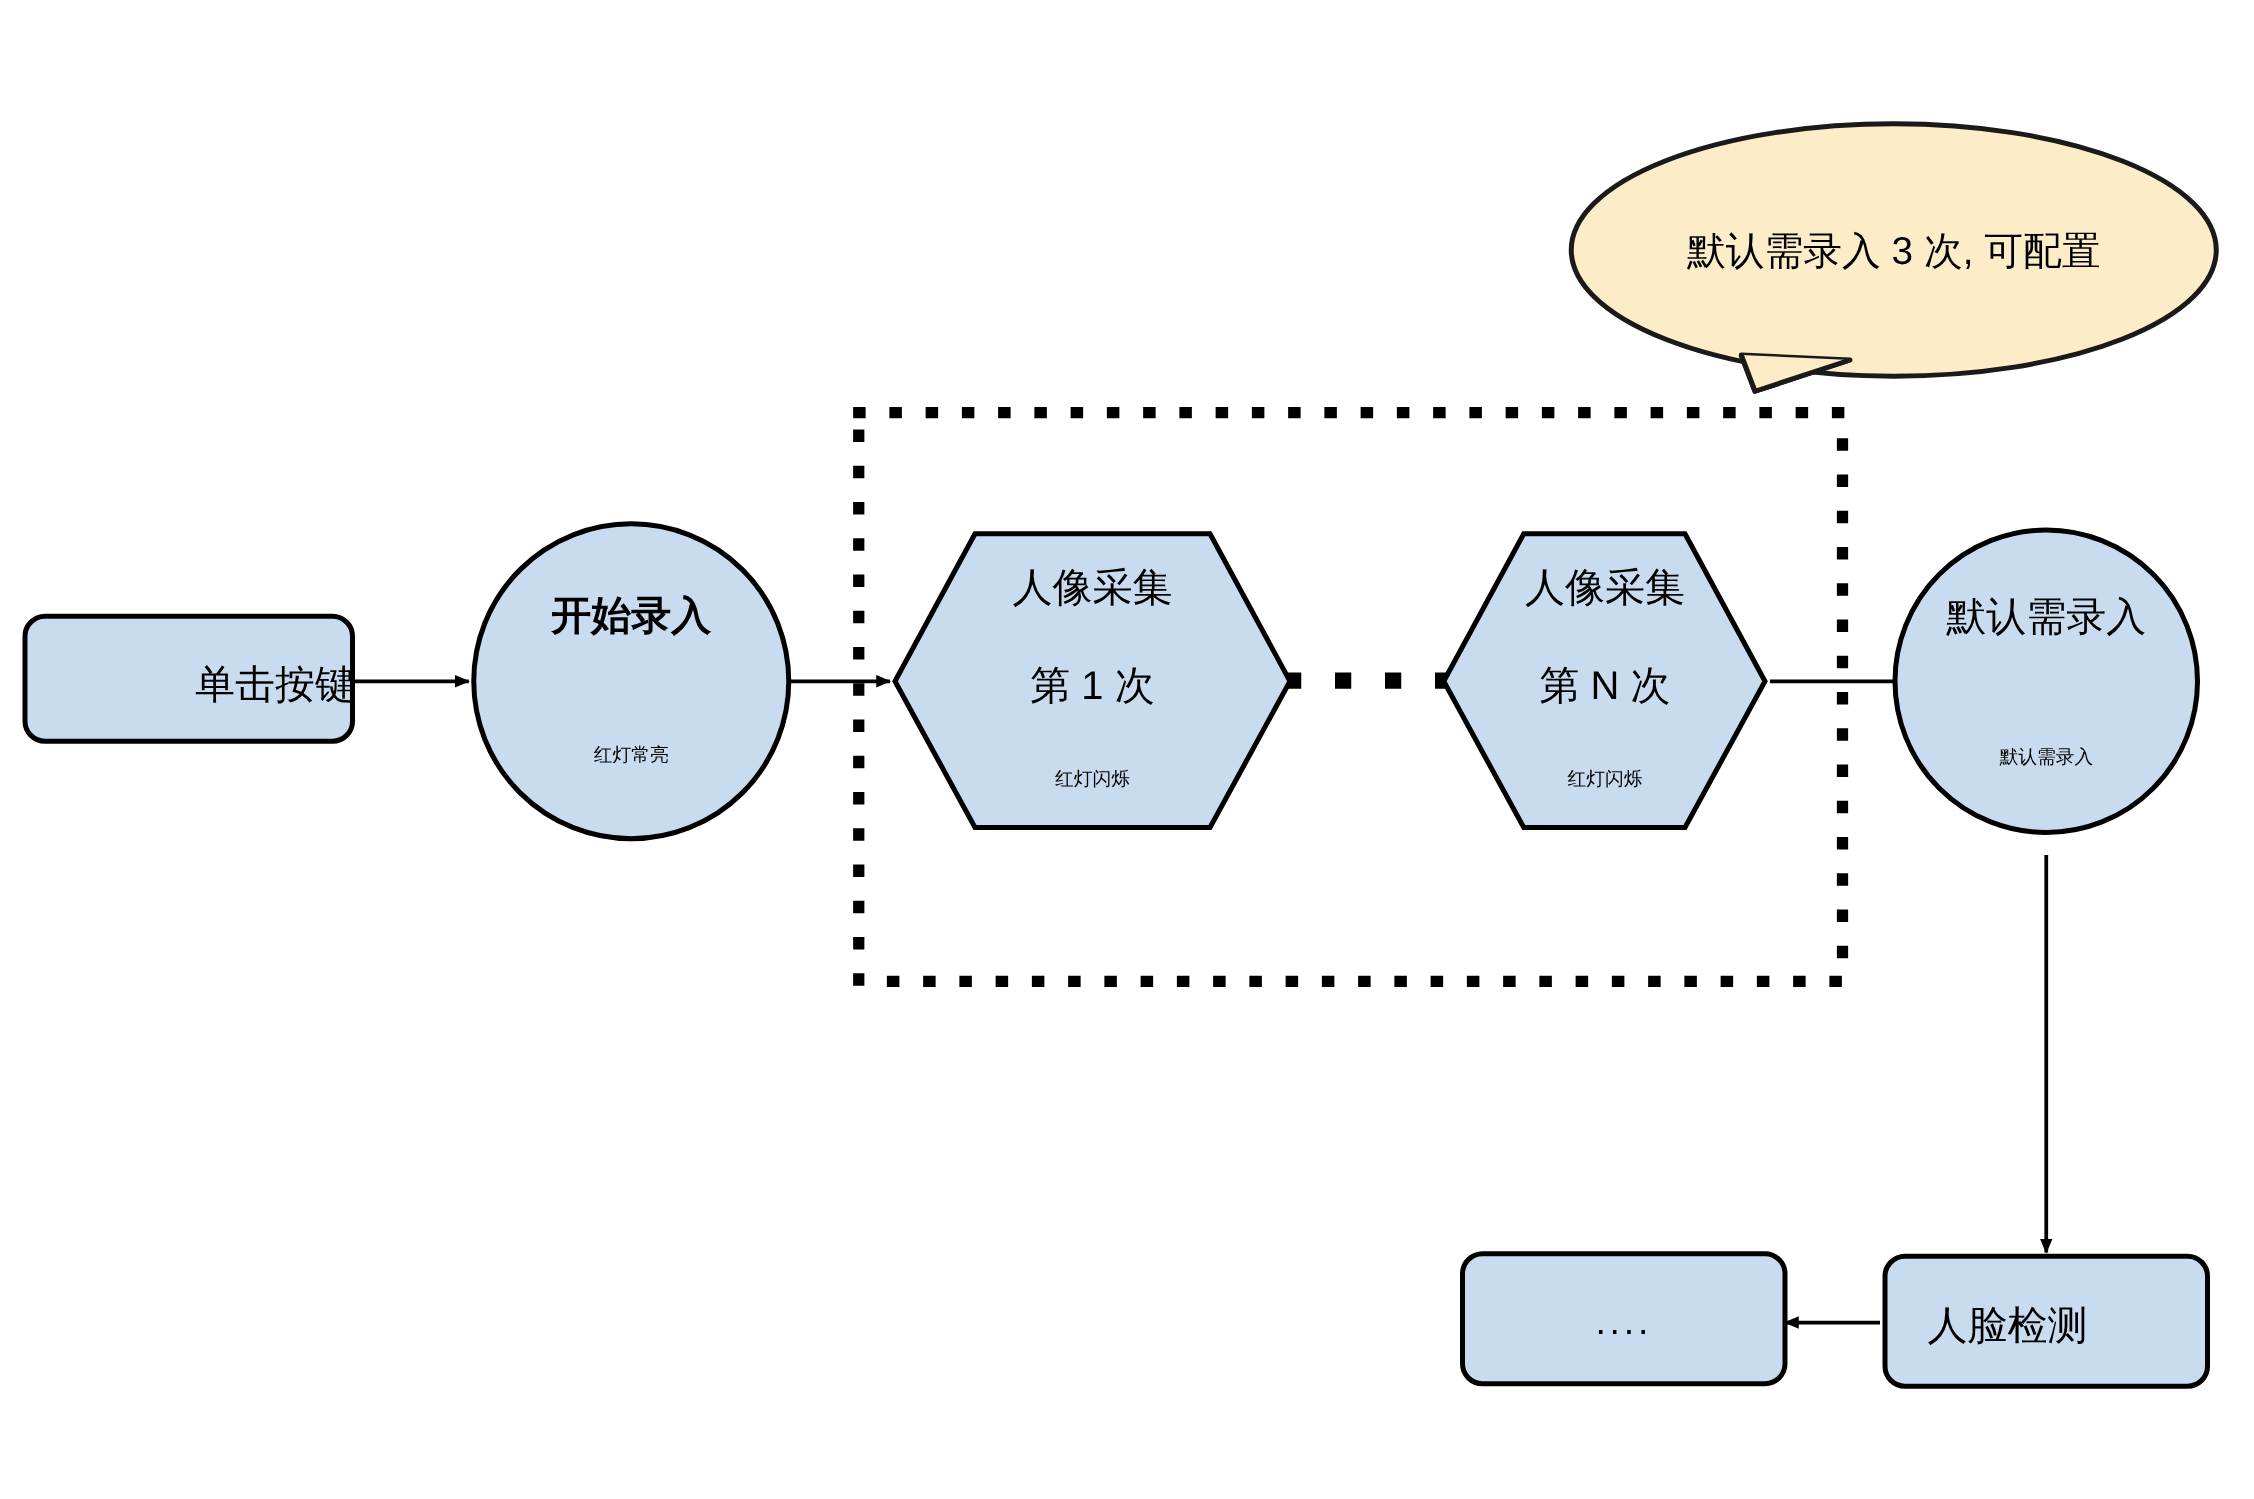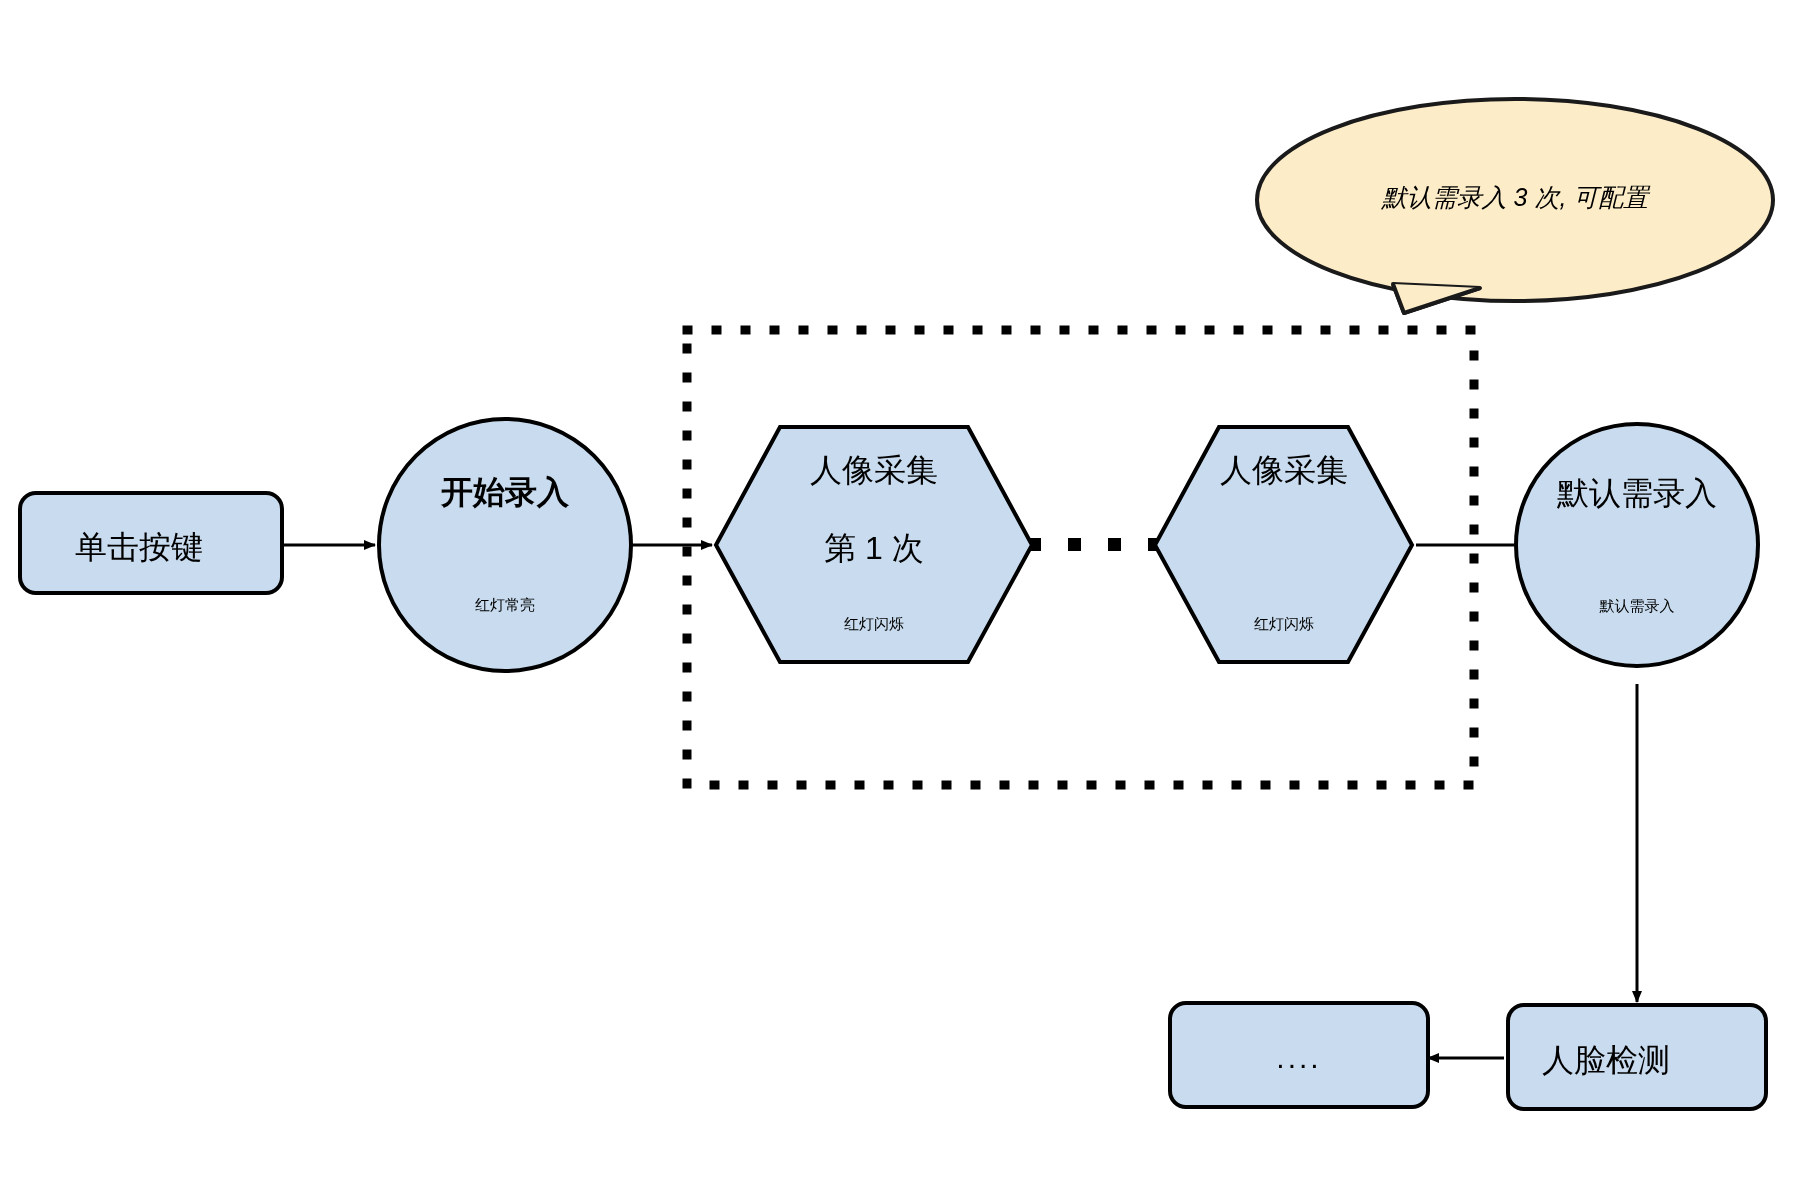--- a/index.html
+++ b/index.html
@@ -31,23 +31,22 @@
   }
   .title-text {
     font-size: 32px;
     line-height: 1.25;
   }
   .sub-text {
     font-size: 15px;
     line-height: 1.2;
   }
   .callout-text {
-    font-size: 25px;
+    font-size: 31px;
     line-height: 1.2;
-    font-style: italic;
   }
   .dots-text {
     font-size: 30px;
     letter-spacing: 3px;
   }
 </style>
 </head>
 <body>
 
 <div id="canvas">
@@ -92,30 +91,31 @@
 
     <rect x="1170" y="1003" width="258" height="104" rx="16" ry="16" fill="#c9dcef" stroke="#000000" stroke-width="4"></rect>
 
     <g>
       <ellipse cx="1515" cy="200" rx="258" ry="101" fill="#fcecc8" stroke="#1a1a1a" stroke-width="4"></ellipse>
       <path d="M1393,284 L1404,313 L1480,288 Z" fill="#fcecc8" stroke="#1a1a1a" stroke-width="4" stroke-linejoin="round"></path>
       <path d="M1393,284 L1404,313 L1480,288" fill="#fcecc8" stroke="#1a1a1a" stroke-width="4" stroke-linejoin="round"></path>
     </g>
   </svg>
 
-  <div class="node-label title-text" style="left:8px; top:527px; width:262px;">单击按键</div>
+  <div class="node-label title-text" style="left:22px; top:527px; width:262px;text-align:right;">单击按键</div>
 
   <div class="node-label title-text" style="left:379px; top:472px; width:252px;font-weight:bold;">开始录入</div>
   <div class="node-label sub-text" style="left:379px; top:596px; width:252px;">红灯常亮</div>
 
   <div class="node-label title-text" style="left:754px; top:450px; width:240px;">人像采集</div>
   <div class="node-label title-text" style="left:754px; top:528px; width:240px;">第 1 次</div>
   <div class="node-label sub-text" style="left:754px; top:615px; width:240px;">红灯闪烁</div>
 
   <div class="node-label title-text" style="left:1164px; top:450px; width:240px;">人像采集</div>
+  <div class="node-label title-text" style="left:1164px; top:528px; width:240px;">第 N 次</div>
   <div class="node-label sub-text" style="left:1164px; top:615px; width:240px;">红灯闪烁</div>
 
   <div class="node-label title-text" style="left:1511px; top:473px; width:252px;">默认需录入</div>
   <div class="node-label sub-text" style="left:1511px; top:597px; width:252px;">默认需录入</div>
 
   <div class="node-label title-text" style="left:1477px; top:1040px; width:258px;">人脸检测</div>
 
   <div class="node-label dots-text" style="left:1170px; top:1041px; width:258px;">....</div>
 
   <div class="node-label callout-text" style="left:1262px; top:182px; width:506px;">默认需录入 3 次, 可配置</div>

